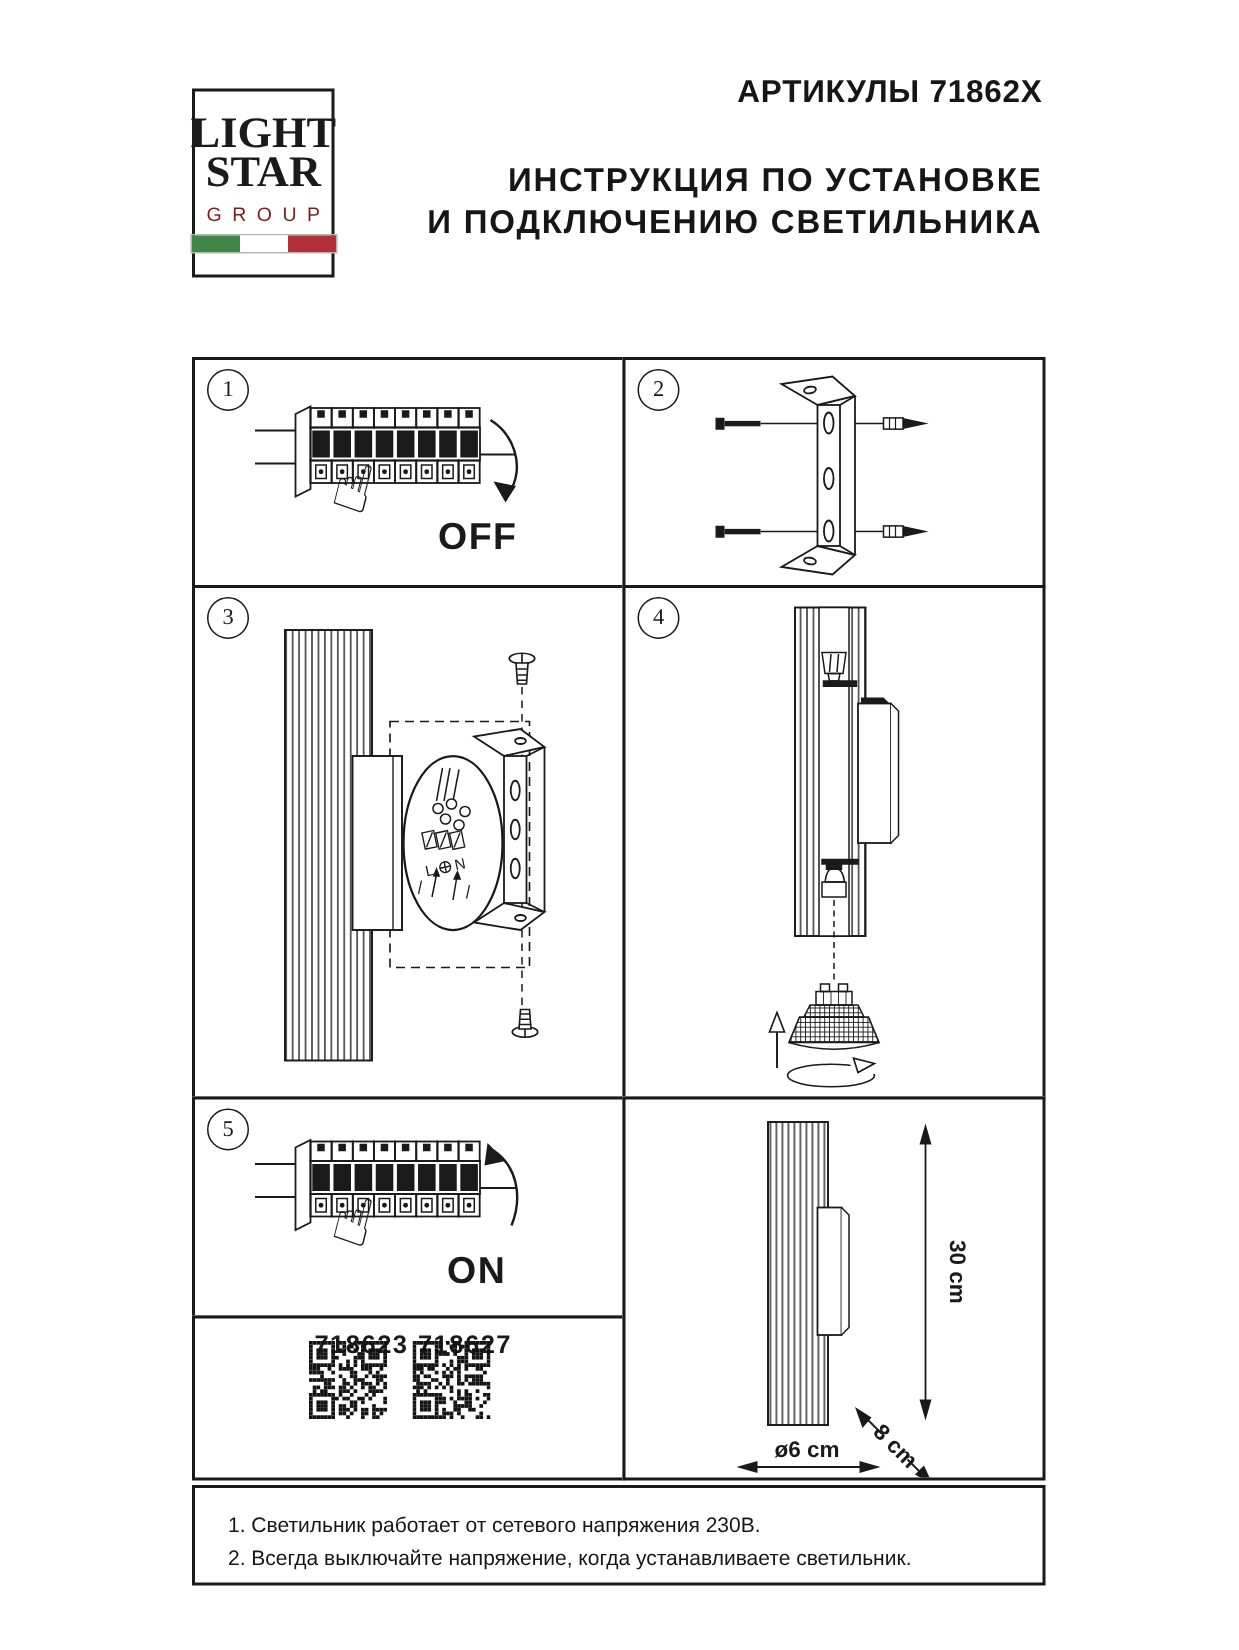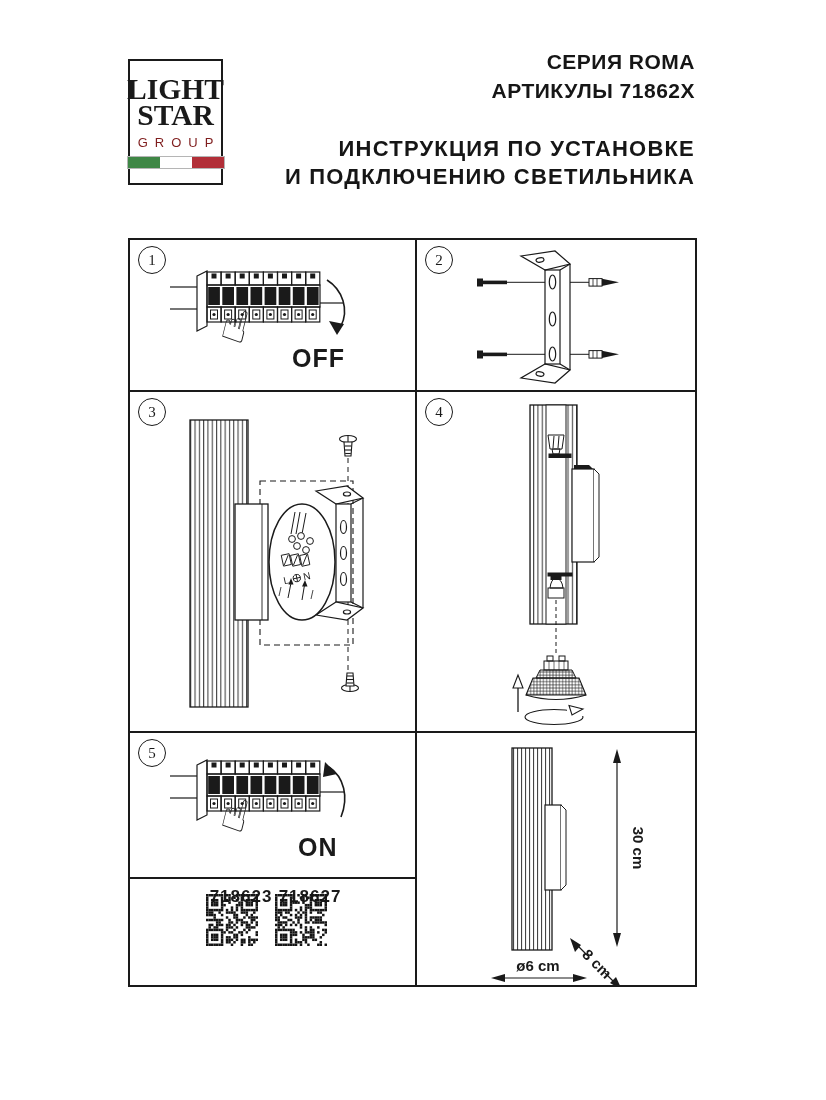--- a/index.html
+++ b/index.html
@@ -46,21 +46,20 @@
     <div class="logo-group">GROUP</div>
     <div class="logo-flag">
       <span style="background:#3f8746"></span>
       <span style="background:#ffffff"></span>
       <span style="background:#b22f38"></span>
     </div>
   </div>
 
   <div class="head-text">
     <div class="head-series">
-      <div>СЕРИЯ ROMA</div>
       <div>АРТИКУЛЫ 71862X</div>
     </div>
     <div class="head-instruction">
       <div>ИНСТРУКЦИЯ ПО УСТАНОВКЕ</div>
       <div>И ПОДКЛЮЧЕНИЮ СВЕТИЛЬНИКА</div>
     </div>
   </div>
 
   <div class="panel" style="left:128px;top:238px;width:289px;height:154px;">
     <div class="step-circle">1</div>
@@ -906,14 +905,18 @@
       <g>
         <line x1="160" y1="212" x2="171" y2="223" stroke="#1a1a1a" stroke-width="1.2"></line>
         <line x1="188" y1="240" x2="198" y2="250" stroke="#1a1a1a" stroke-width="1.2"></line>
         <polygon points="153,205 158,219 164,212" fill="#1a1a1a"></polygon>
         <polygon points="205,257 199,244 193,250" fill="#1a1a1a"></polygon>
         <text x="180" y="236" font-size="15" font-weight="bold" fill="#1a1a1a" text-anchor="middle" transform="rotate(45 180 231)">8 cm</text>
       </g>
     </svg>
   </div>
 
+  <div class="notes-box">
+    <div>1. Светильник работает от сетевого напряжения 230В.</div>
+    <div>2. Всегда выключайте напряжение, когда устанавливаете светильник.</div>
+  </div>
 
 </div>
 
 </body></html>

